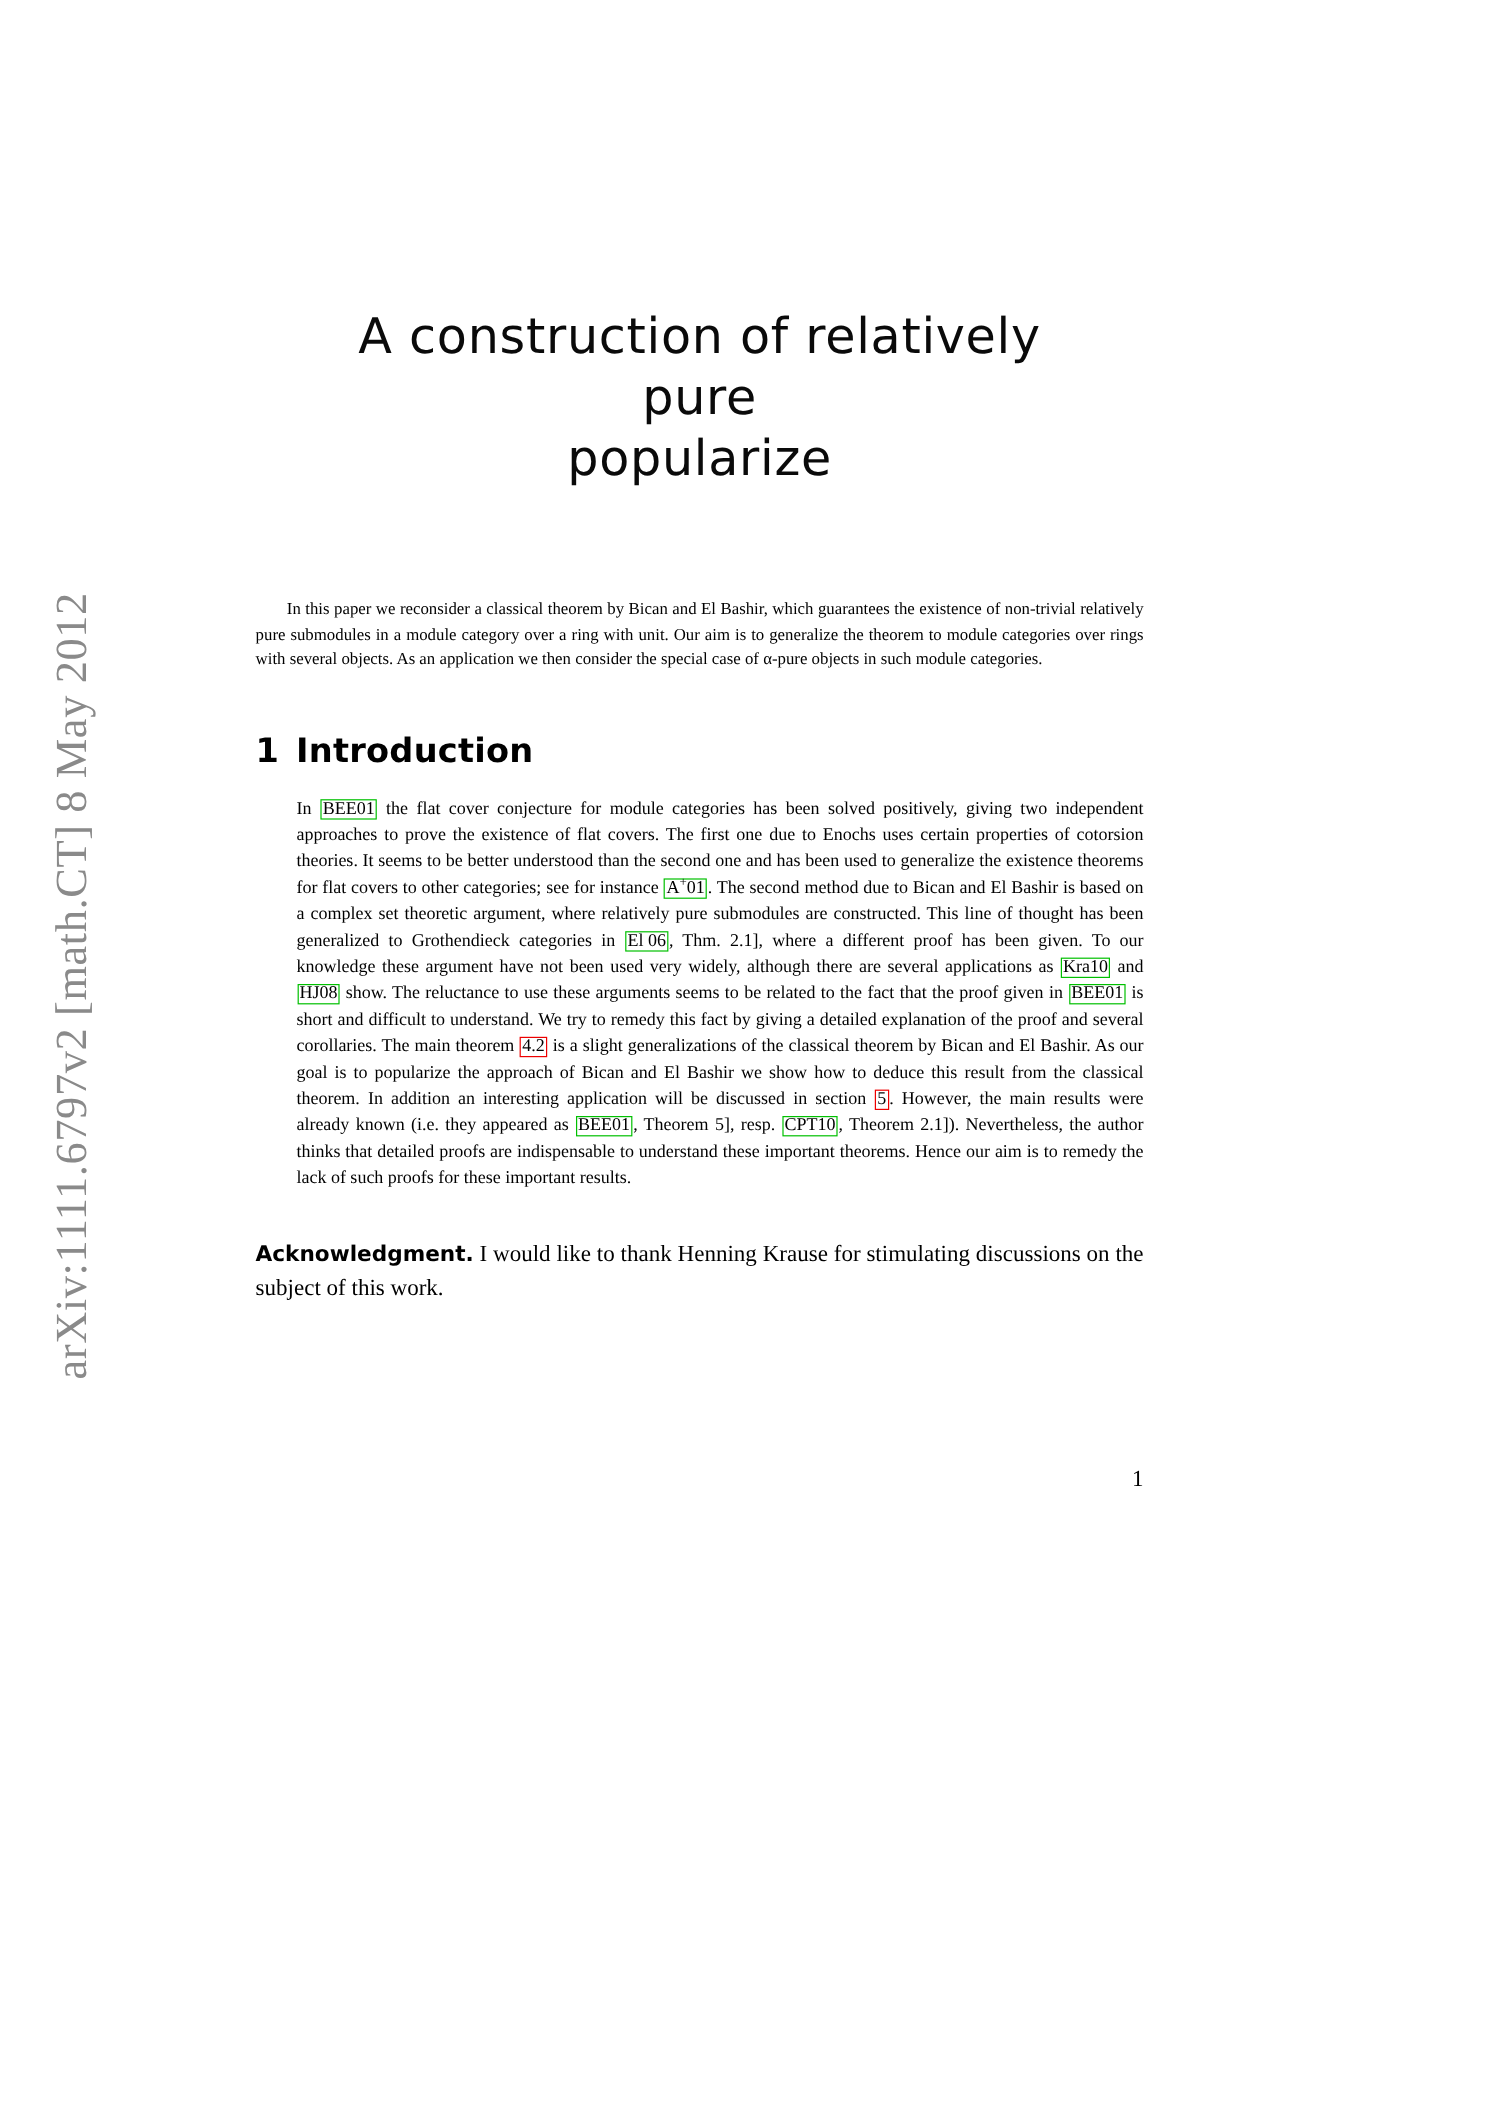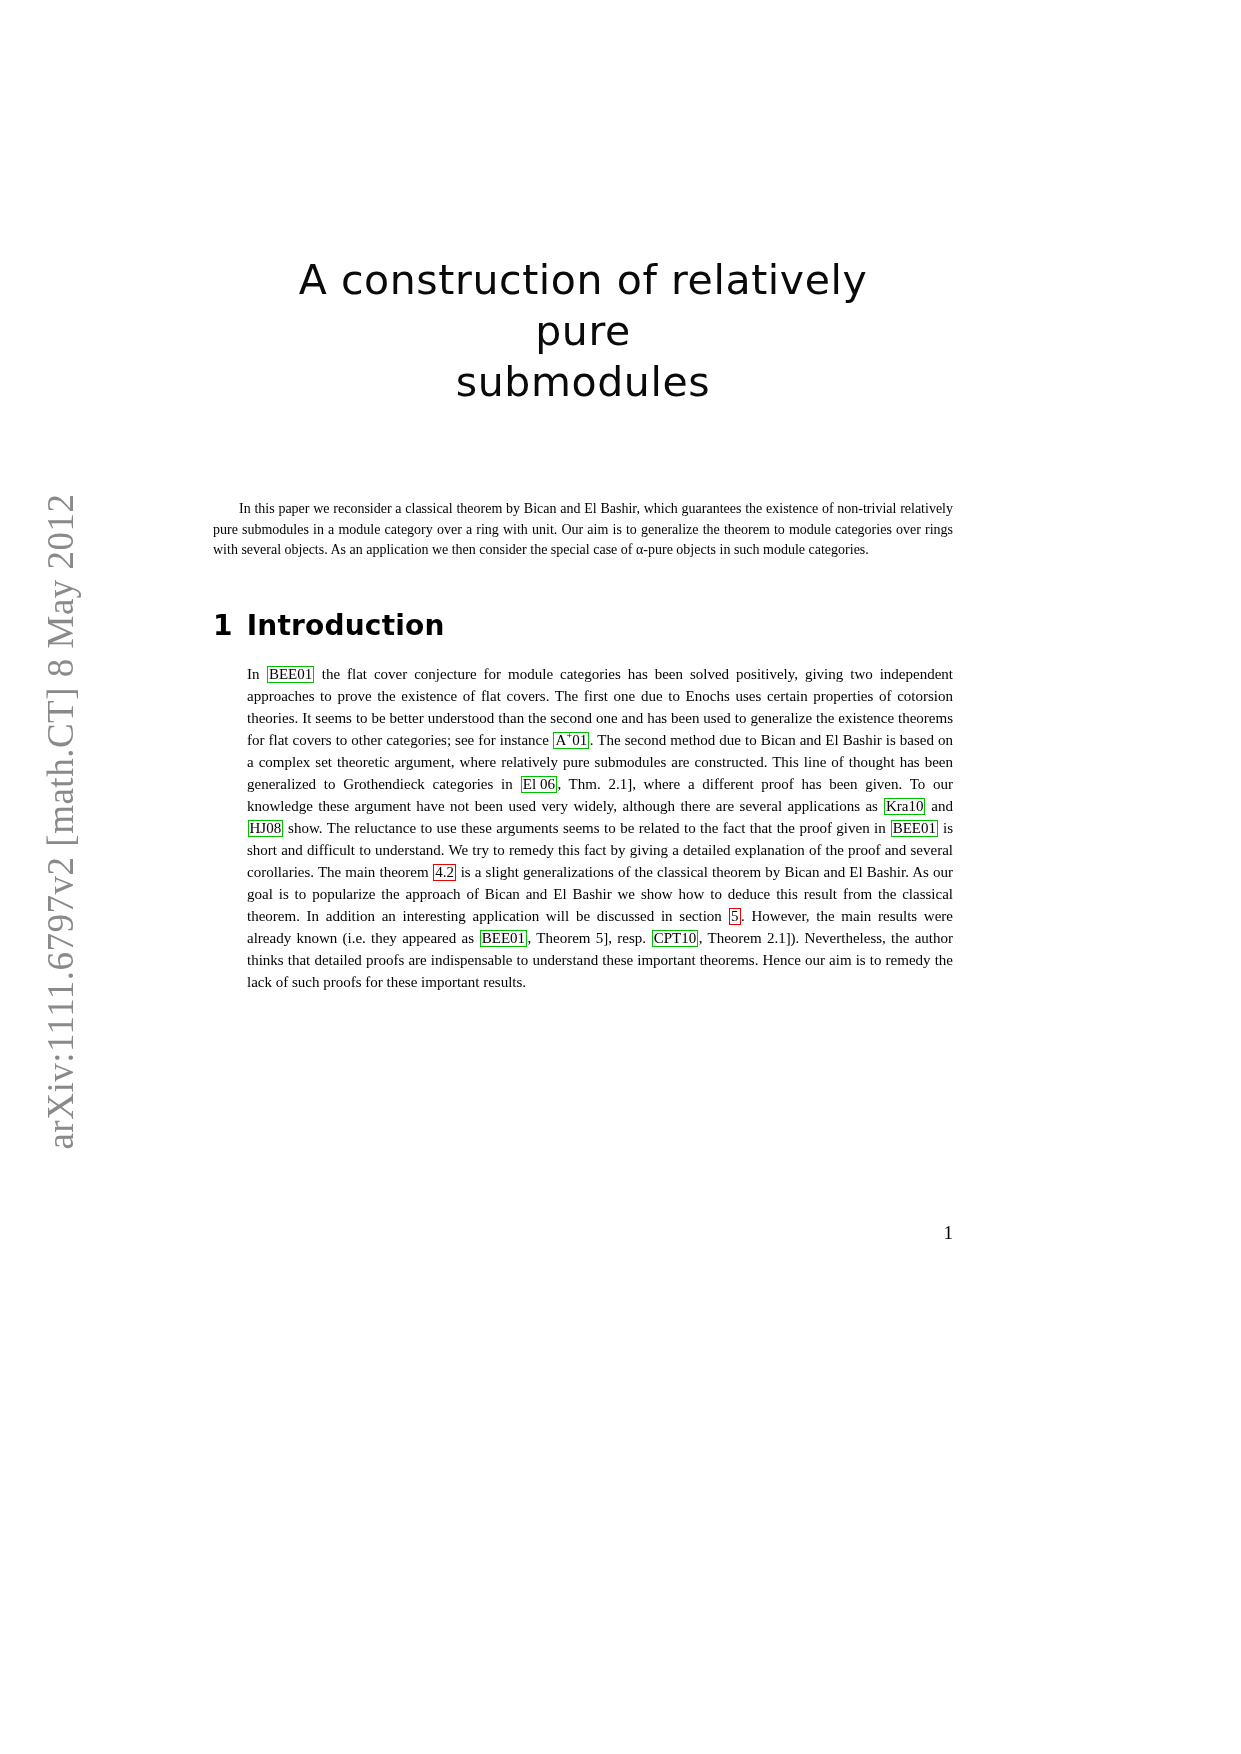--- a/index.html
+++ b/index.html
@@ -158,26 +158,27 @@
 <div id="arxiv-stamp">
   <div class="stamp-text">arXiv:1111.6797v2  [math.CT]  8 May 2012</div>
 </div>
 
 <div id="page-body">
 
   <div id="title-block">
     <h1 id="paper-title">
       <span>A construction of relatively pure</span>
       <br>
-      <span>submodules</span>
+      <span>popularize</span>
     </h1>
   </div>
 
   <div id="abstract"><span>In this paper we reconsider a classical theorem by Bican and El Bashir, which guarantees the existence of non-trivial relatively pure submodules in a module category over a ring with unit. Our aim is to generalize the theorem to module categories over rings with several objects. As an application we then consider the special case of </span><span>α</span><span>-pure objects in such module categories.</span></div>
 
   <h2 class="section-heading"><span class="secnum">1</span><span>Introduction</span></h2>
 
   <p class="body-par noindent"><span>In </span><span class="cite-link">BEE01</span><span> the flat cover conjecture for module categories has been solved positively, giving two independent approaches to prove the existence of flat covers. The first one due to Enochs uses certain properties of cotorsion theories. It seems to be better understood than the second one and has been used to generalize the existence theorems for flat covers to other categories; see for instance </span><span class="cite-link"><span>A</span><sup class="plus">+</sup><span>01</span></span><span>. The second method due to Bican and El Bashir is based on a complex set theoretic argument, where relatively pure submodules are constructed. This line of thought has been generalized to Grothendieck categories in </span><span class="cite-link">El 06</span><span>, Thm. 2.1], where a different proof has been given. To our knowledge these argument have not been used very widely, although there are several applications as </span><span class="cite-link">Kra10</span><span> and </span><span class="cite-link">HJ08</span><span> show. The reluctance to use these arguments seems to be related to the fact that the proof given in </span><span class="cite-link">BEE01</span><span> is short and difficult to understand. We try to remedy this fact by giving a detailed explanation of the proof and several corollaries. The main theorem </span><span class="ref-link">4.2</span><span> is a slight generalizations of the classical theorem by Bican and El Bashir. As our goal is to popularize the approach of Bican and El Bashir we show how to deduce this result from the classical theorem. In addition an interesting application will be discussed in section </span><span class="ref-link">5</span><span>. However, the main results were already known (i.e. they appeared as </span><span class="cite-link">BEE01</span><span>, Theorem 5], resp. </span><span class="cite-link">CPT10</span><span>, Theorem 2.1]). Nevertheless, the author thinks that detailed proofs are indispensable to understand these important theorems. Hence our aim is to remedy the lack of such proofs for these important results.</span></p>
 
+  <p id="acknowledgment"><span id="ack-label">Acknowledgment.</span><span>  I would like to thank Henning Krause for stimulating discussions on the subject of this work.</span></p>
 
   <div id="page-number">1</div>
 
 </div>
 
 </body></html>

